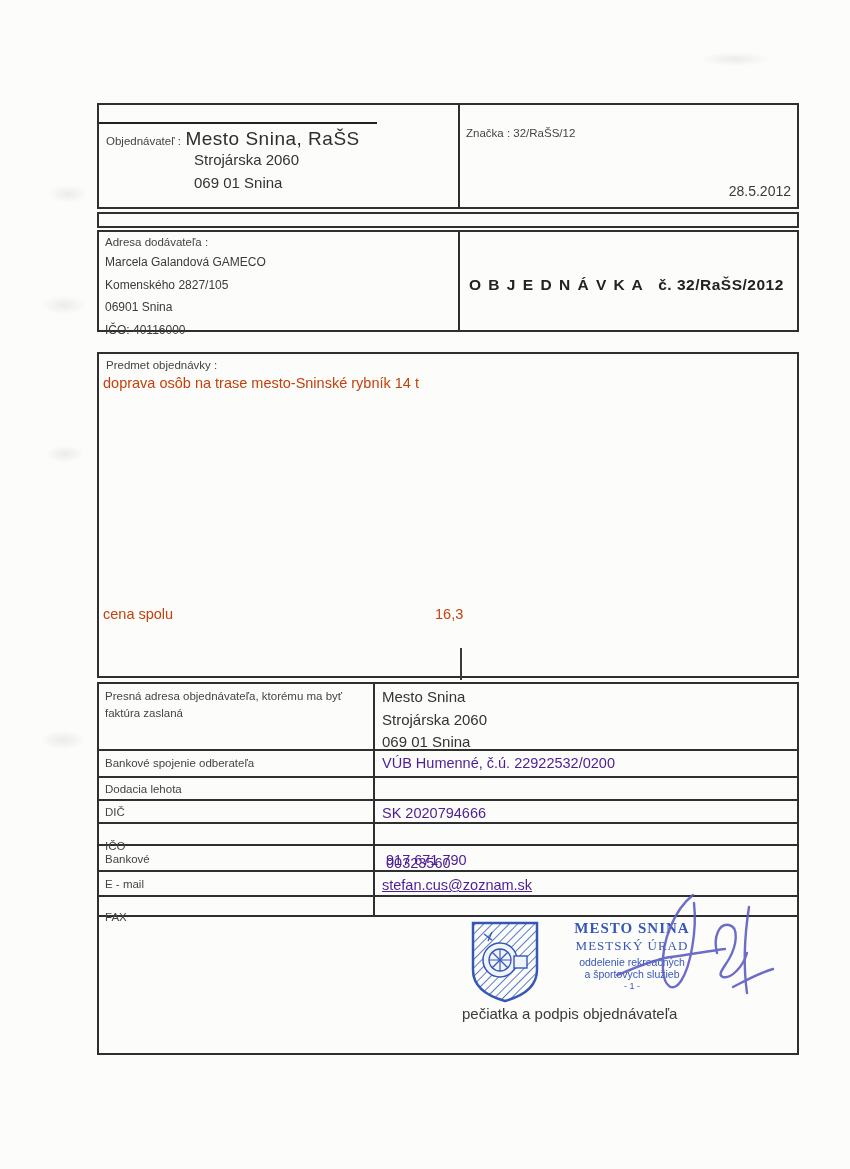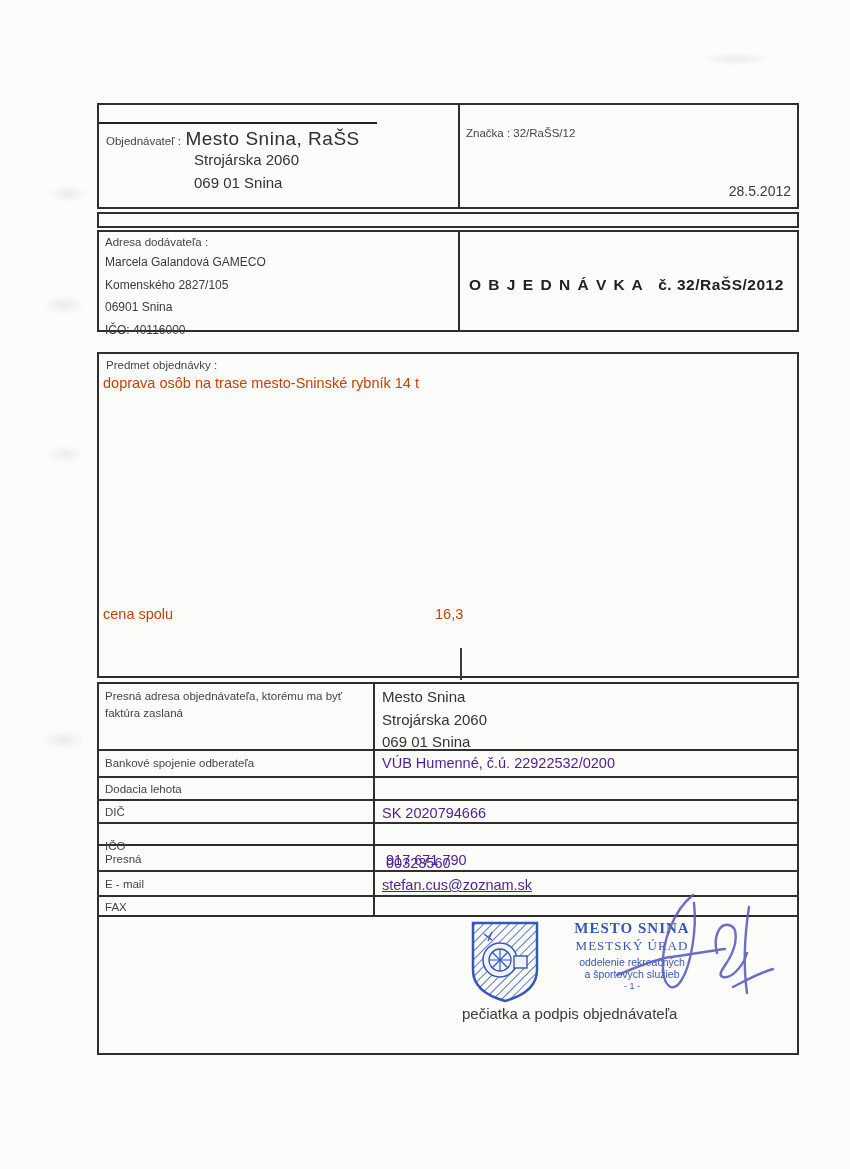--- a/index.html
+++ b/index.html
@@ -138,36 +138,36 @@
     <div class="trow" style="height:22px;">
       <div class="tlabel" style="padding-top:14px;">
           <div class="small">IČO</div>
         </div>
       <div class="tvalue" style="padding-left:11px;margin-top:27px;">
           <div class="vnorm">00323560</div>
         </div>
     </div>
     <div class="trow" style="height:27px;">
       <div class="tlabel" style="padding-top:5px;">
-          <div class="small">Presná</div>
+          <div class="small">Bankové</div>
         </div>
       <div class="tvalue" style="padding-left:11px;padding-top:4px;">
           <div class="vnorm">917 671 790</div>
         </div>
     </div>
     <div class="trow" style="height:25px;">
       <div class="tlabel" style="padding-top:4px;">
           <div class="small">E - mail</div>
         </div>
       <div class="tvalue" style="padding-top:3px;">
           <div class="vnorm underlined">stefan.cus@zoznam.sk</div>
         </div>
     </div>
     <div class="trow" style="height:18px;flex:1;">
-      <div class="tlabel" style="padding-top:2px;">
+      <div class="tlabel" style="padding-top:12px;">
           <div class="small">FAX</div>
         </div>
       <div class="tvalue">
           <div class="vnorm"></div>
         </div>
     </div>
   </div>
 
   <div class="box" style="top:917px;height:138px;border-top:none;">
 

